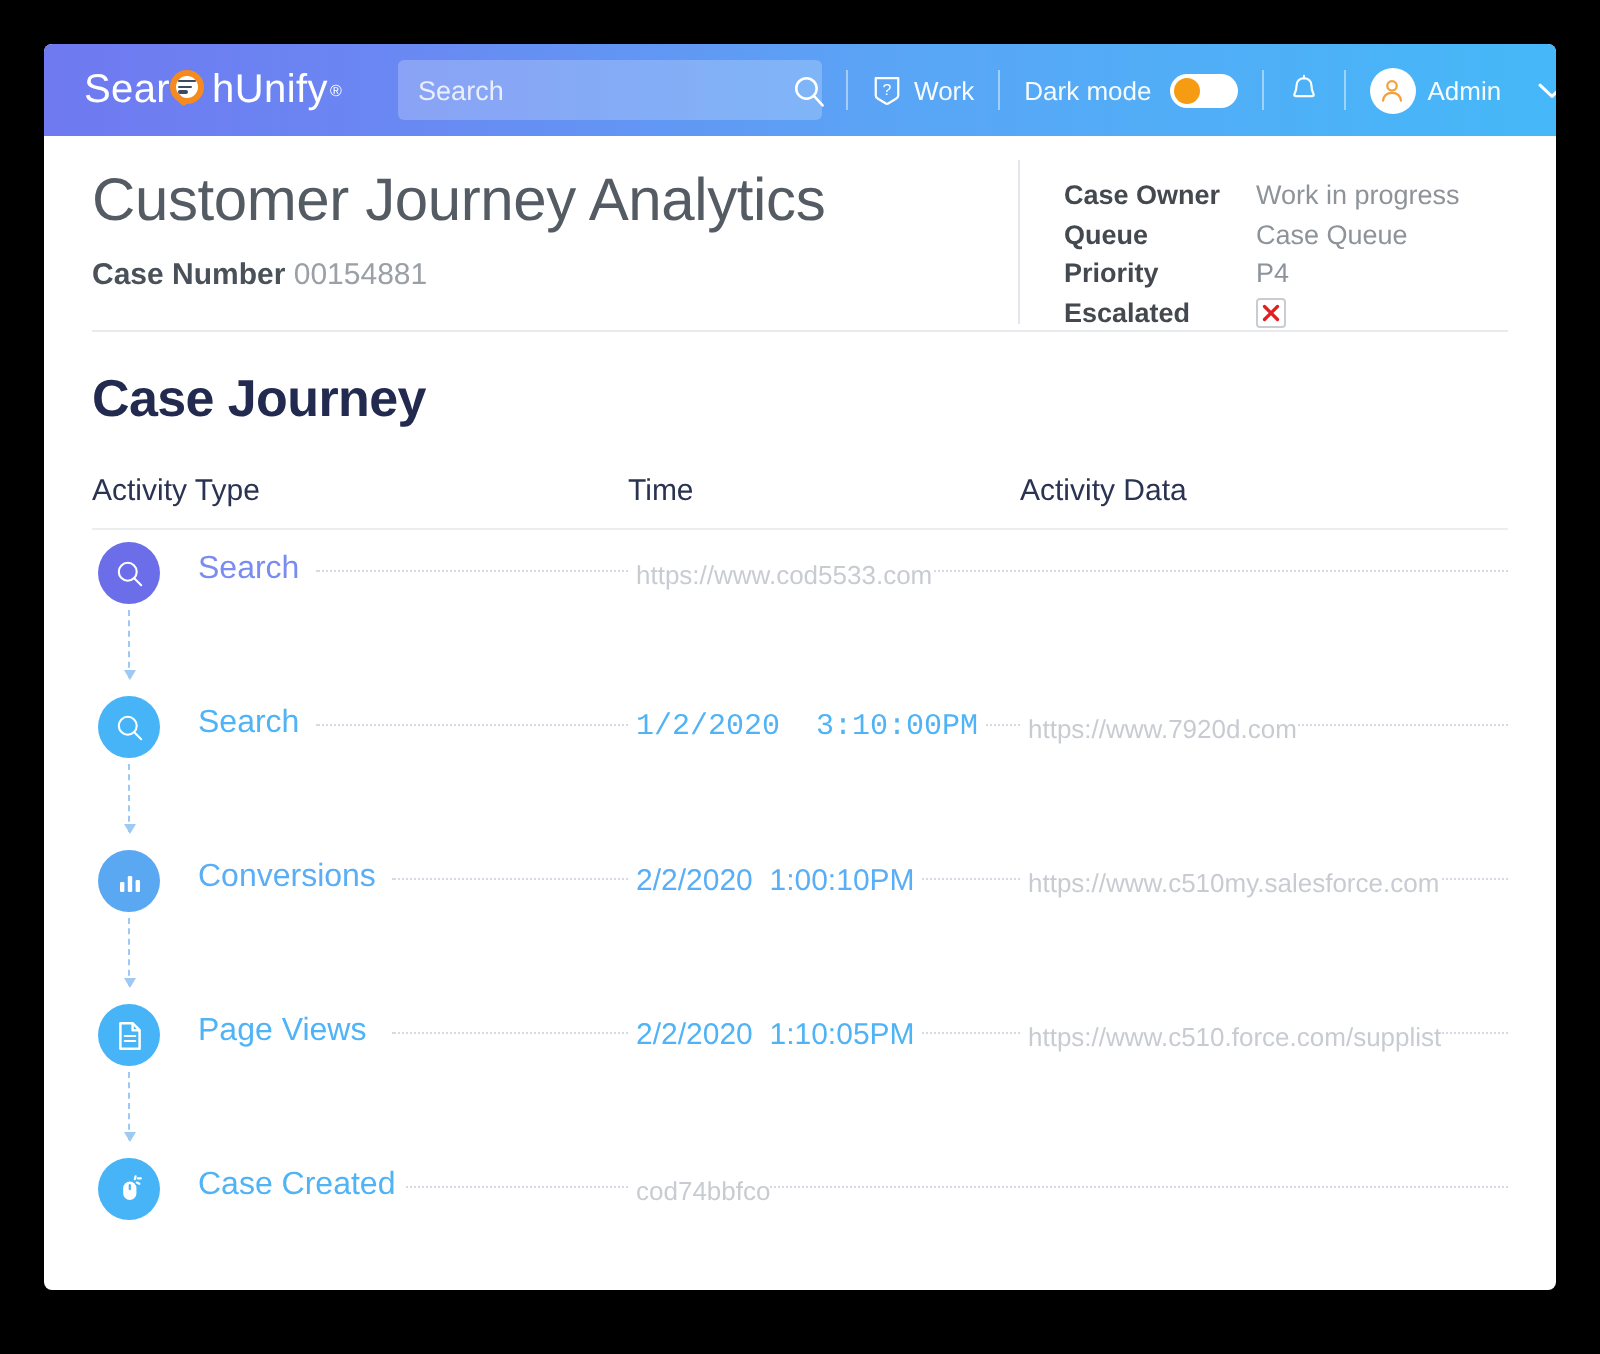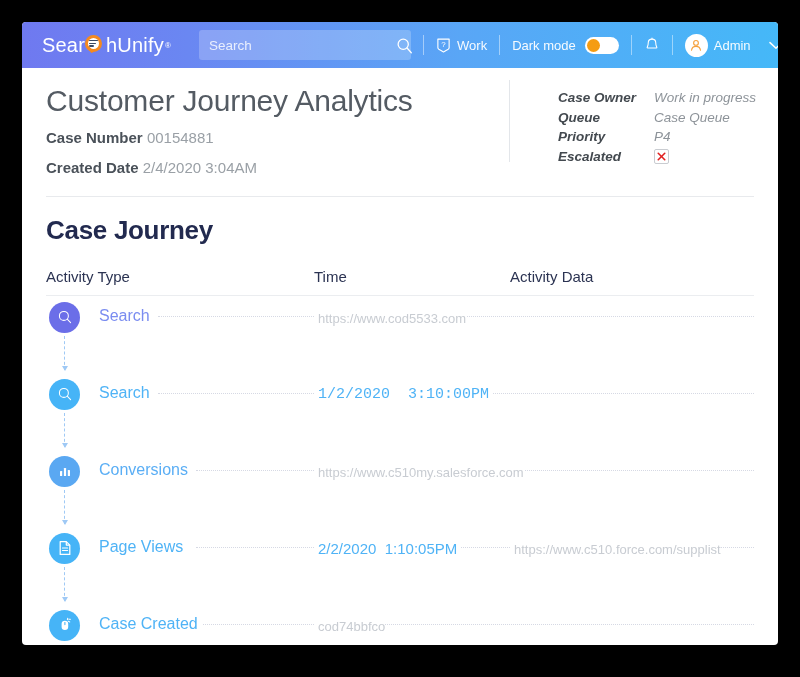--- a/index.html
+++ b/index.html
@@ -127,21 +127,21 @@
     font-weight: 400;
     letter-spacing: -0.2px;
     line-height: 1.15;
   }
   .kvline { margin-top: 8px; font-size: 15px; line-height: 1.5; }
   .kvline .k { font-weight: bold; color: #4a5159; }
   .kvline .v { color: #9aa0a6; }
 
   .meta {
     position: absolute;
-    left: 536px; top: 20px; font-style: italic;
+    left: 510px; top: 20px;
   }
   .meta .row { display: flex; align-items: center; line-height: 1.45; }
   .meta .mk { font-weight: bold; color: #43494f; font-size: 13.5px; width: 96px; }
   .meta .mv { color: #8d9399; font-size: 13.5px; }
   .divider-v {
     position: absolute;
     left: 487px; top: 12px;
     width: 1px; height: 82px;
     background: #e3e6ea;
   }
@@ -322,24 +322,20 @@
     </div>
   </div>
 
   <div class="titlearea">
     <div class="pagetitle">Customer Journey Analytics</div>
 
     <div class="kvline">
       <span class="k">Case Number</span>
       <span class="v">00154881</span>
     </div>
-    <div class="kvline">
-      <span class="k">Created Date</span>
-      <span class="v">2/4/2020 3:04AM</span>
-    </div>
 
     <div class="divider-v"></div>
 
     <div class="meta">
       <div class="row">
         <span class="mk">Case Owner</span>
         <span class="mv">Work in progress</span>
       </div>
       <div class="row">
         <span class="mk">Queue</span>
@@ -398,34 +394,40 @@
             <line x1="12.8" y1="12.8" x2="17" y2="17" stroke="#ffffff" stroke-width="1.3" stroke-linecap="round"></line>
           </svg>
         </div>
         <div class="dots1"></div>
         <div class="label" style="color:#4fb3f6;">
           <span class="txt">Search</span>
         </div>
         <div class="time" style="color:#4fb3f6;font-family:Liberation Mono, monospace;">
           <span class="txt"><span>1/2/2020</span>&nbsp;&nbsp;<span>3:10:00PM</span></span>
         </div>
+        <div class="data">
+          <span class="txt">https://www.7920d.com</span>
+        </div>
         <div class="vstem"></div>
       </div>
 
       <div class="jrow">
         <div class="icon" style="background:#5aa8f2;">
           <svg width="14" height="14" viewBox="0 0 14 14">
             <rect x="2" y="7" width="2.2" height="5" fill="#ffffff" rx="0.6"></rect>
             <rect x="5.9" y="4" width="2.2" height="8" fill="#ffffff" rx="0.6"></rect>
             <rect x="9.8" y="6" width="2.2" height="6" fill="#ffffff" rx="0.6"></rect>
           </svg>
         </div>
         <div class="dots2"></div>
         <div class="label" style="color:#5aaef5;">
           <span class="txt">Conversions</span>
+        </div>
+        <div class="time" style="color:#5aaef5;">
+          <span class="txt"><span>2/2/2020</span>&nbsp;&nbsp;<span>1:00:10PM</span></span>
         </div>
         <div class="data" style="max-width:150px;">
           <span class="txt">https://www.c510my.salesforce.com</span>
         </div>
         <div class="vstem"></div>
       </div>
 
       <div class="jrow">
         <div class="icon" style="background:#46b4f7;">
           <svg width="14" height="16" viewBox="0 0 14 16">

